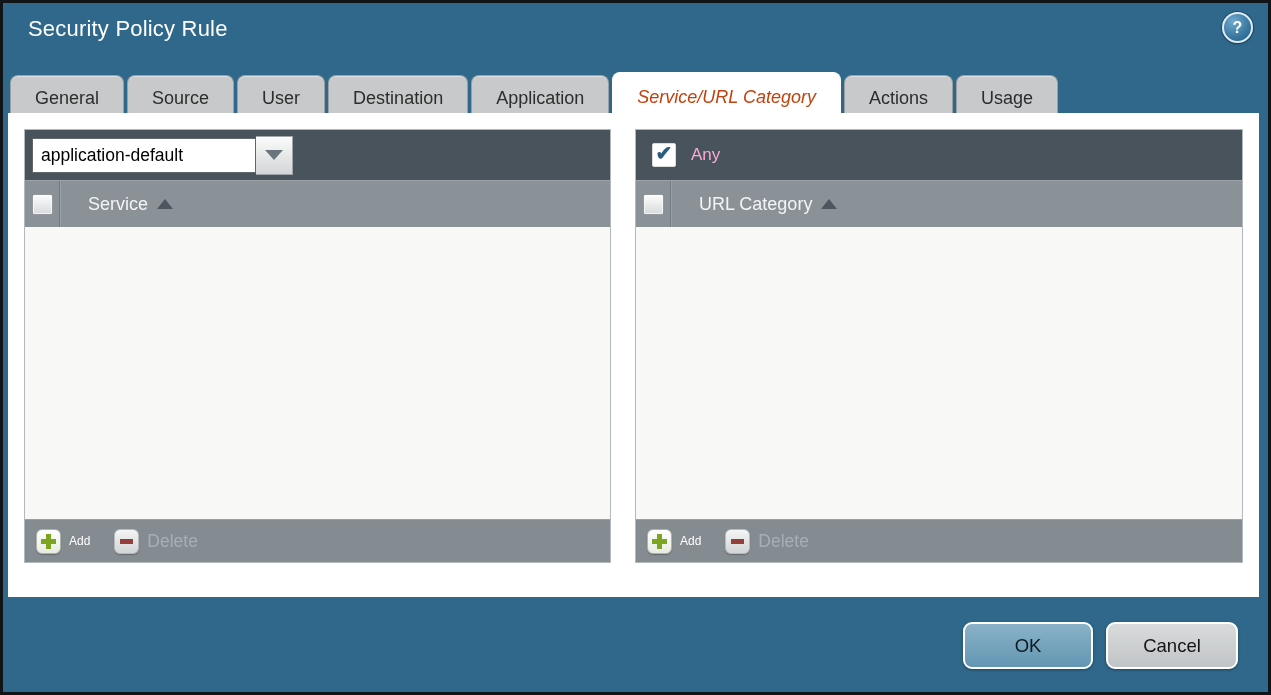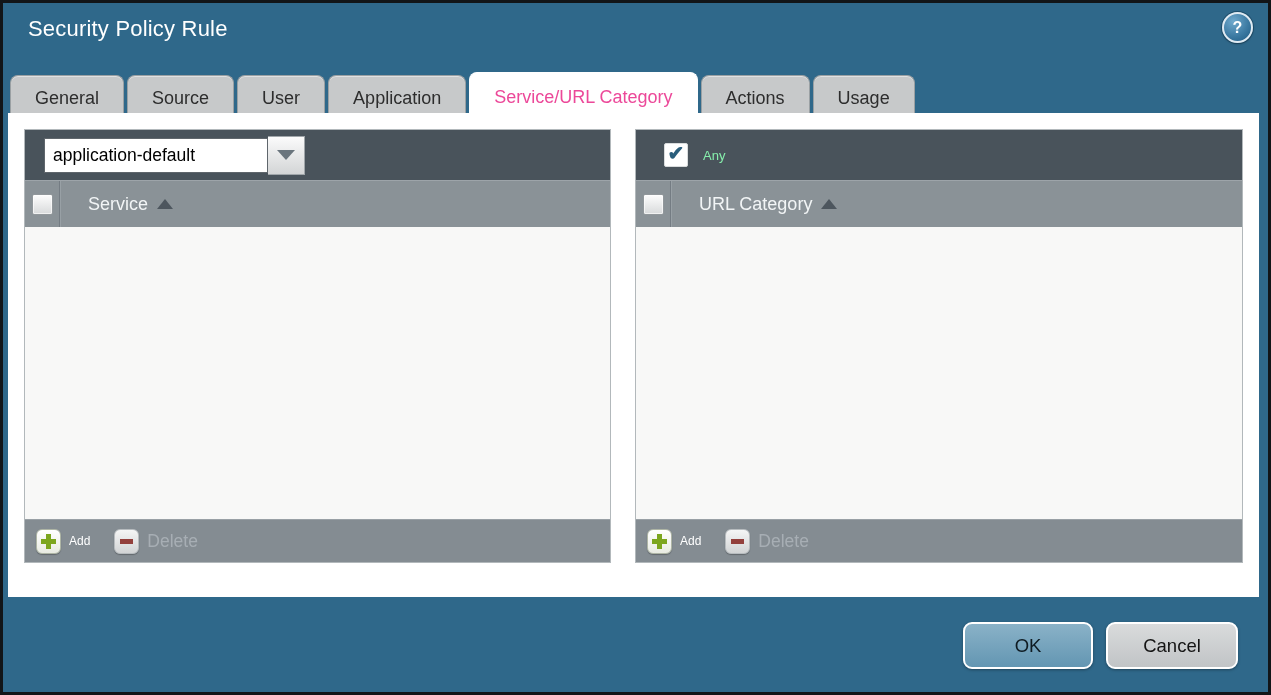--- a/index.html
+++ b/index.html
@@ -13,46 +13,46 @@
     background:radial-gradient(circle at 35% 28%, #6fa9cd 0%, #3d7ba3 55%, #1d5a83 100%);
     border:2px solid #dfeaf2;box-shadow:0 0 0 1px rgba(20,60,85,.6), 0 1px 2px rgba(0,0,0,.35);
     color:#fff;font-size:16px;font-weight:bold;display:flex;align-items:center;justify-content:center;cursor:pointer;}
 
   
   .tabs{position:absolute;left:7px;top:70px;height:48px;display:flex;align-items:flex-end;gap:3px;}
   .tab{height:46px;box-sizing:border-box;padding:0 24px;display:flex;align-items:center;
     background:#C7C9CA;border:1px solid #9aa0a3;border-bottom:none;border-radius:8px 8px 0 0;
     font-size:18px;color:#2d2d2d;white-space:nowrap;cursor:pointer;
     box-shadow:inset 0 1px 0 rgba(255,255,255,.45);}
-  .tab.active{height:49px;background:#ffffff;border-color:#ffffff;color:#ec4899;z-index:3;box-shadow:none;}
+  .tab.active{height:49px;background:#ffffff;border-color:#ffffff;color:#c2410c;z-index:3;box-shadow:none;font-style:italic;}
 
   
   .content{position:absolute;left:5px;top:110px;width:1251px;height:484px;background:#ffffff;z-index:2;}
 
   .panel{position:absolute;top:16px;height:434px;box-sizing:border-box;background:#F8F8F7;
     border:1px solid #B2B8BB;display:flex;flex-direction:column;}
   .panel.left{left:16px;width:587px;}
   .panel.right{left:627px;width:608px;}
 
-  .panel-toolbar{height:50px;flex:none;background:#49535B;display:flex;align-items:center;padding-left:19px;}
+  .panel-toolbar{height:50px;flex:none;background:#49535B;display:flex;align-items:center;padding-left:7px;}
 
   
   .dropdown{display:flex;align-items:center;}
   .dd-field{width:214px;height:33px;line-height:33px;background:#ffffff;border:1px solid #5f666c;
     font-size:17.5px;color:#000;padding-left:8px;cursor:pointer;}
   .dd-btn{width:36px;height:37px;margin-left:0;background:linear-gradient(#fbfbfb,#d3d5d6);
     border:1px solid #a0a6aa;border-left:none;display:flex;align-items:center;justify-content:center;cursor:pointer;}
   .arrow-down{width:0;height:0;border-left:9px solid transparent;border-right:9px solid transparent;border-top:10px solid #6a757d;}
 
   
   .any-row{display:flex;align-items:center;padding-left:9px;cursor:pointer;}
   .checkbox-any{width:22px;height:22px;background:#ffffff;border:1px solid #d9dcdd;border-radius:2px;
     display:flex;align-items:center;justify-content:center;}
   .checkbox-any .check{color:#2A5E7C;font-size:20px;font-weight:bold;line-height:1;transform:translateY(-2px);}
-  .any-label{color:#86efac;font-size:13px;margin-left:15px;}
+  .any-label{color:#f9a8d4;font-size:17px;margin-left:15px;}
 
   
   .panel-header{height:46px;flex:none;background:#8A9297;border-top:1px solid #9da4a9;display:flex;align-items:center;}
   .hdr-check-cell{width:34px;height:100%;display:flex;align-items:center;justify-content:center;
     border-right:1px solid #747C83;box-shadow:1px 0 0 #98a0a5;cursor:pointer;}
   .hdr-checkbox{width:19px;height:19px;border-radius:2px;background:linear-gradient(#fdfdfd,#d8dadb);
     border:1px solid #91979b;box-shadow:inset 0 0 0 1px rgba(255,255,255,.6);}
   .hdr-label-wrap{display:flex;align-items:center;margin-left:28px;cursor:pointer;}
   .hdr-label{color:#f2f5f6;font-size:18px;}
   .sort-up{width:0;height:0;margin-left:9px;border-left:8px solid transparent;border-right:8px solid transparent;
@@ -88,20 +88,21 @@
 
   <div class="title">Security Policy Rule</div>
   <div class="help-icon">
       <span>?</span>
     </div>
 
   <div class="tabs">
     <div class="tab">General</div>
     <div class="tab">Source</div>
     <div class="tab">User</div>
+    <div class="tab">Destination</div>
     <div class="tab">Application</div>
     <div class="tab active">Service/URL Category</div>
     <div class="tab">Actions</div>
     <div class="tab">Usage</div>
   </div>
 
   <div class="content">
 
     <div class="panel left">
       <div class="panel-toolbar">

